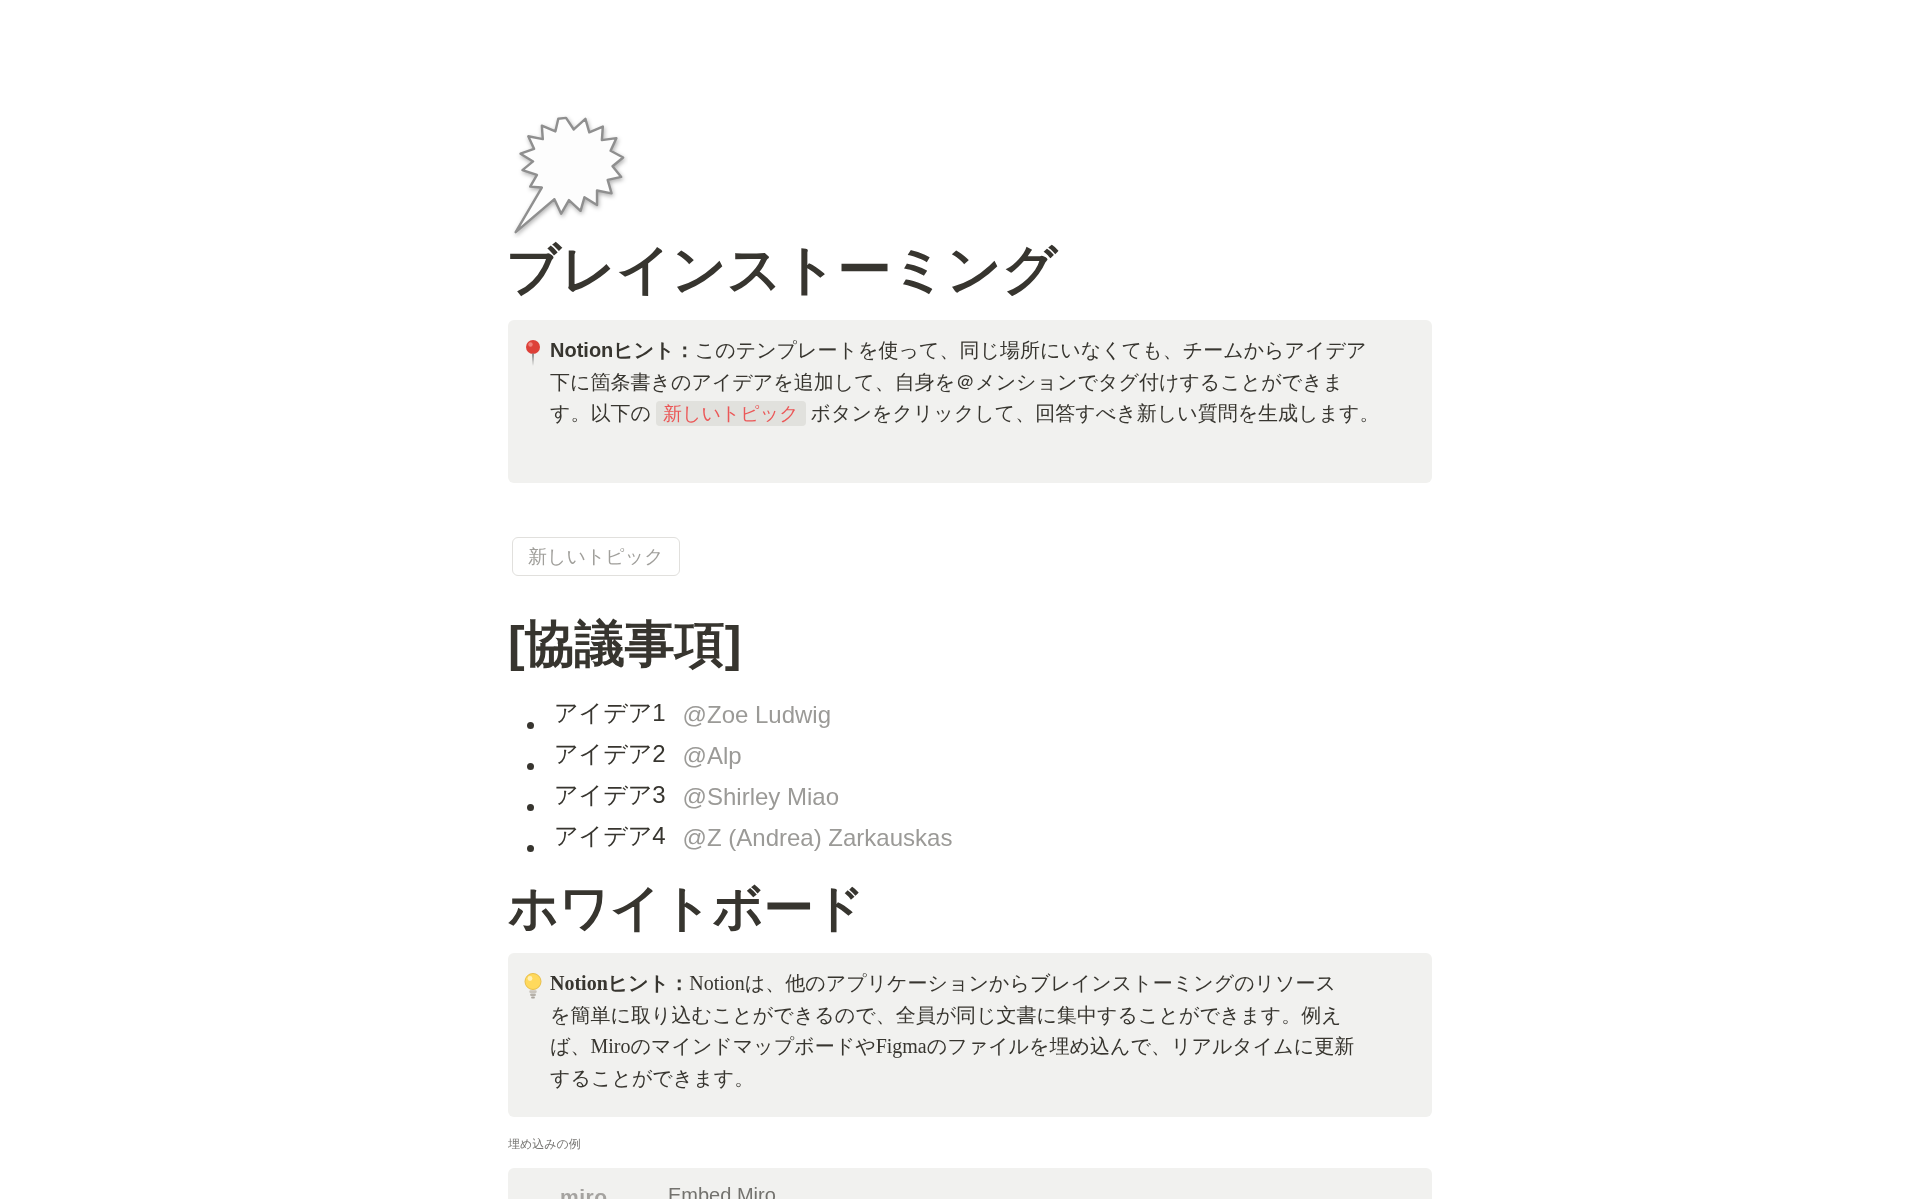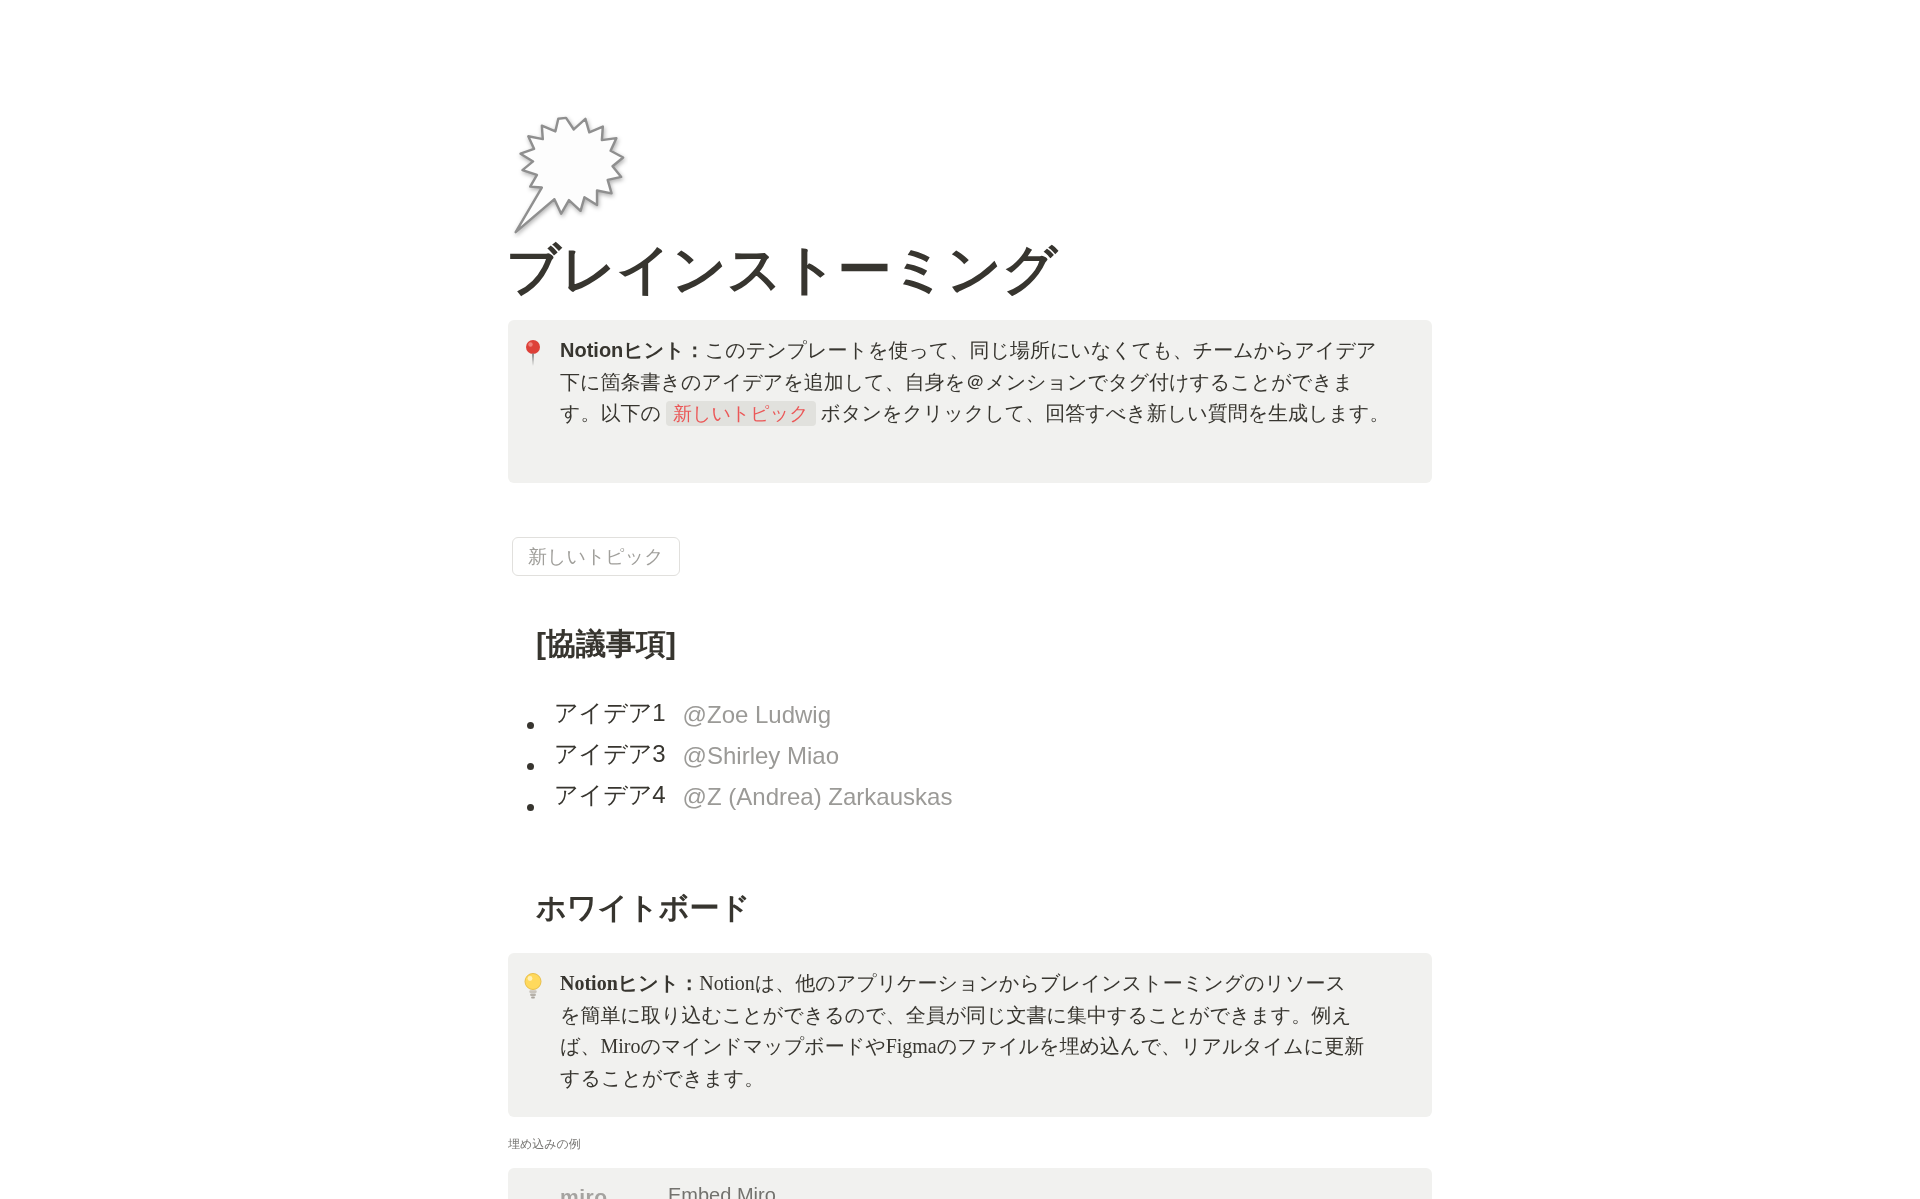--- a/index.html
+++ b/index.html
@@ -11,21 +11,21 @@
   .abs{position:absolute;}
   
   #page-icon{left:506px;top:110px;width:122px;height:128px;}
   
   #page-title{left:506px;top:238px;font-size:54px;font-weight:700;line-height:62px;white-space:nowrap;}
   
   .callout{
     position:absolute;left:508px;width:924px;box-sizing:border-box;
     background:#f1f1ef;border-radius:6px;
     padding:15px 16px 15px 14px;
-    display:flex;gap:12px;
+    display:flex;gap:2px;
     font-size:20px;line-height:31.5px;
   }
   #callout-1{top:320px;height:163px;}
   #callout-2{top:953px;height:164px;font-family:Liberation Serif, serif;}
   .callout-emoji{width:26px;flex:none;padding-top:4px;}
   .callout-lines{flex:1;min-width:0;}
   .callout-line{white-space:nowrap;}
   .bold{font-weight:700;}
   .inline-code{
     color:#eb5757;background:rgba(135,131,120,0.15);
@@ -33,21 +33,21 @@
     white-space:nowrap;
   }
   
   #new-topic-button{
     position:absolute;left:512px;top:537px;height:39px;box-sizing:border-box;
     display:inline-flex;align-items:center;padding:0 15px;
     background:#ffffff;border:1px solid #e1e0dd;border-radius:6px;
     color:#a09f9b;font-size:19px;cursor:pointer;white-space:nowrap;
   }
   
-  .h1{position:absolute;left:536px;font-size:30px;font-weight:700;line-height:48px;white-space:nowrap;}
+  .h1{position:absolute;left:508px;font-size:50px;font-weight:700;line-height:48px;white-space:nowrap;}
   #agenda-heading{top:620px;}
   #whiteboard-heading{top:884px;}
   
   #agenda-list{left:508px;top:688px;width:924px;}
   .list-item{display:flex;align-items:flex-end;height:41px;font-size:24px;}
   .bullet-dot{flex:none;width:7px;height:7px;border-radius:50%;background:#37352f;margin:0 20px 0 19px;}
   .mention{color:#9b9a97;margin-left:17px;white-space:nowrap;}
   .item-text{white-space:nowrap;}
   
   #embed-caption{left:508px;top:1129px;font-size:12px;line-height:30px;color:#787774;white-space:nowrap;}
@@ -89,20 +89,25 @@
 <div class="h1" id="agenda-heading">[協議事項]</div>
 
 <div class="abs" id="agenda-list">
   <div class="list-item">
     <span class="bullet-dot"></span>
     <span class="item-text">アイデア1</span>
     <span class="mention">@Zoe Ludwig</span>
   </div>
   <div class="list-item">
     <span class="bullet-dot"></span>
+    <span class="item-text">アイデア2</span>
+    <span class="mention">@Alp</span>
+  </div>
+  <div class="list-item">
+    <span class="bullet-dot"></span>
     <span class="item-text">アイデア3</span>
     <span class="mention">@Shirley Miao</span>
   </div>
   <div class="list-item">
     <span class="bullet-dot"></span>
     <span class="item-text">アイデア4</span>
     <span class="mention">@Z (Andrea) Zarkauskas</span>
   </div>
 </div>
 

